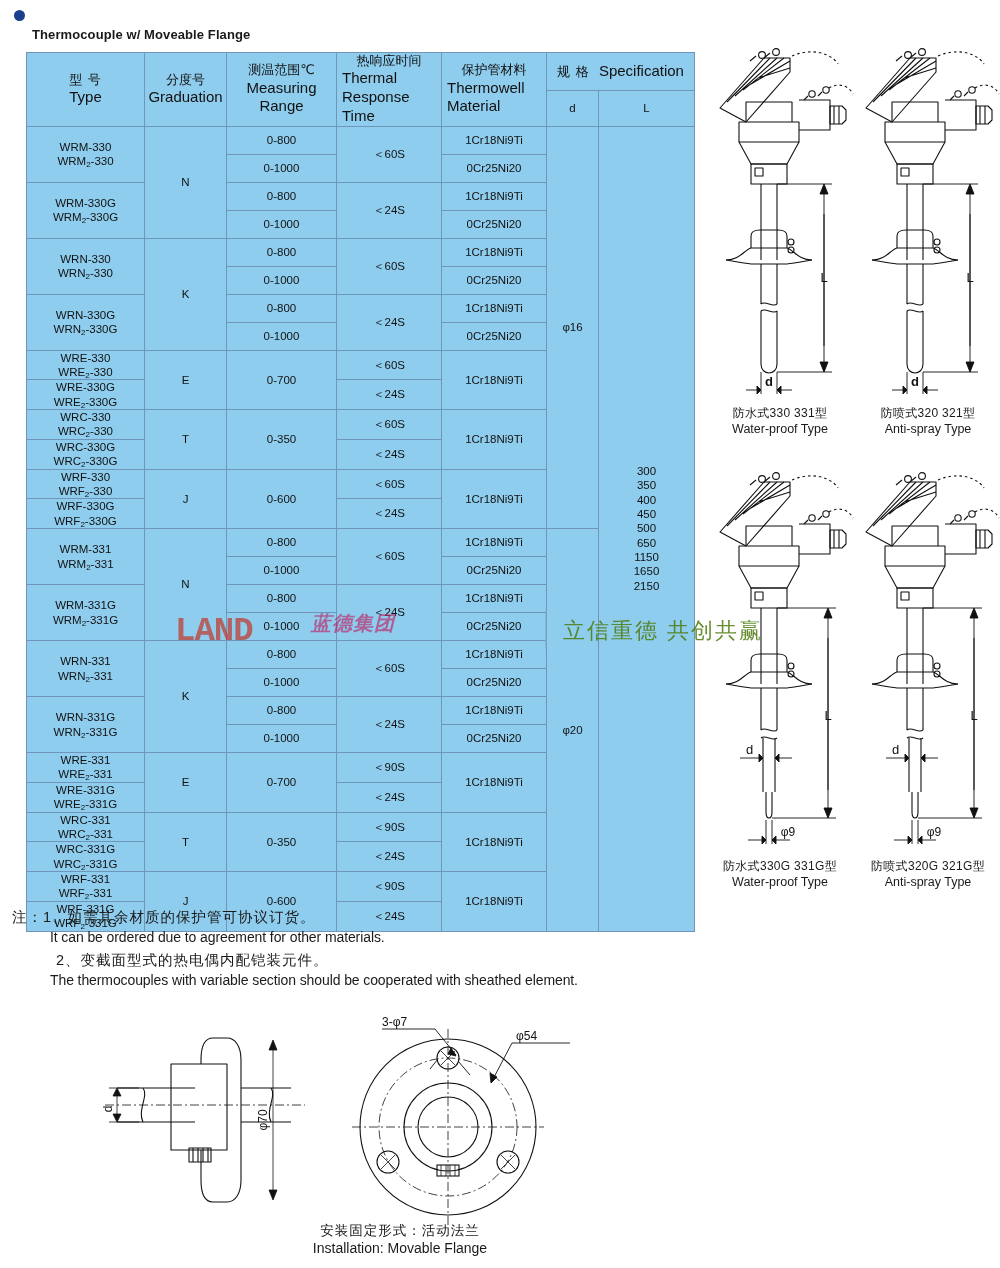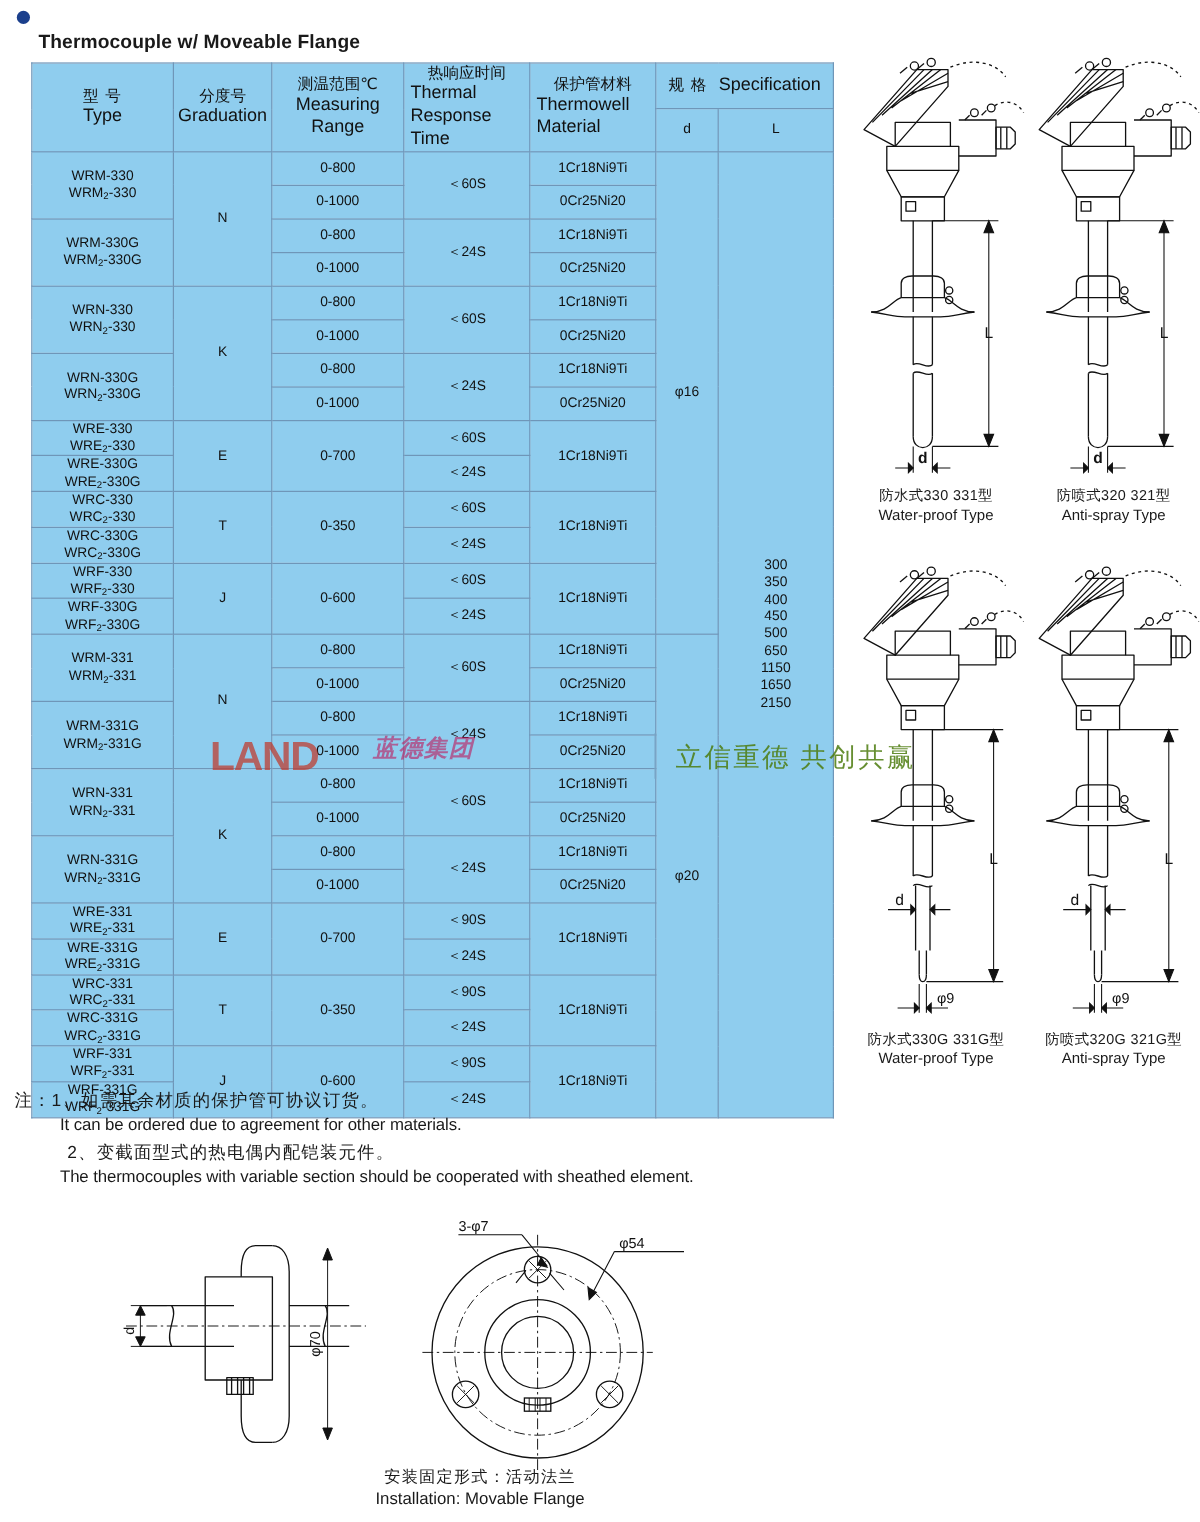--- a/index.html
+++ b/index.html
@@ -9,21 +9,21 @@
     background:#ffffff;
     font-family:"Liberation Sans","DejaVu Sans",sans-serif;
     color:#1a1a1a; overflow:hidden;
   }
   
   #title-block { position:absolute; left:14px; top:6px; }
   #bullet { display:inline-block; width:11px; height:11px; border-radius:50%;
             background:#1b3f8c; vertical-align:middle; margin-right:7px; }
   #title-cn { display:inline-block; font-size:20px; font-weight:700; letter-spacing:4px;
               vertical-align:middle; color:#111; }
-  #title-en { font-size:16px; font-weight:700; margin:3px 0 0 18px; letter-spacing:.1px; }
+  #title-en { font-size:13px; font-weight:700; margin:3px 0 0 18px; letter-spacing:.1px; }
 
   
   #spec-table { position:absolute; left:26px; top:52px; width:668px;
                 border-collapse:collapse; table-layout:fixed; }
   #spec-table td, #spec-table th {
     border:1px solid #6f96b8; background:#8fcdee; color:#111;
     text-align:center; vertical-align:middle;
     font-size:11.5px; padding:0; line-height:1.25;
   }
   #spec-table th { font-weight:400; }
@@ -55,21 +55,21 @@
 
   
   #bottom-cap { position:absolute; left:230px; top:1222px; width:340px; text-align:center; }
   #bottom-cap .cn { font-size:13.5px; letter-spacing:1px; }
   #bottom-cap .en { font-size:14px; }
 
   
   #watermark { position:absolute; left:175px; top:608px; width:640px; height:46px;
                pointer-events:none; }
   #wm-land { position:absolute; left:0; top:4px; font-size:34px; font-weight:700;
-             color:#c0392b; opacity:.72; letter-spacing:-1px; font-family:Liberation Sans, sans-serif; }
+             color:#c0392b; opacity:.72; letter-spacing:-1px; font-family:Liberation Mono, monospace; }
   #wm-cn  { position:absolute; left:136px; top:2px; font-size:20px; font-weight:700;
             color:#be185d; opacity:.60; letter-spacing:1px;font-style:italic; }
   #wm-bar { position:absolute; left:370px; top:3px; width:2px; height:38px;
             background:#7aa8c9; opacity:.55; }
   #wm-slogan { position:absolute; left:388px; top:8px; font-size:22px; color:#4d7c0f;
                opacity:.85; letter-spacing:2px; }
   svg { display:block; }
 </style>
 </head>
 <body>

